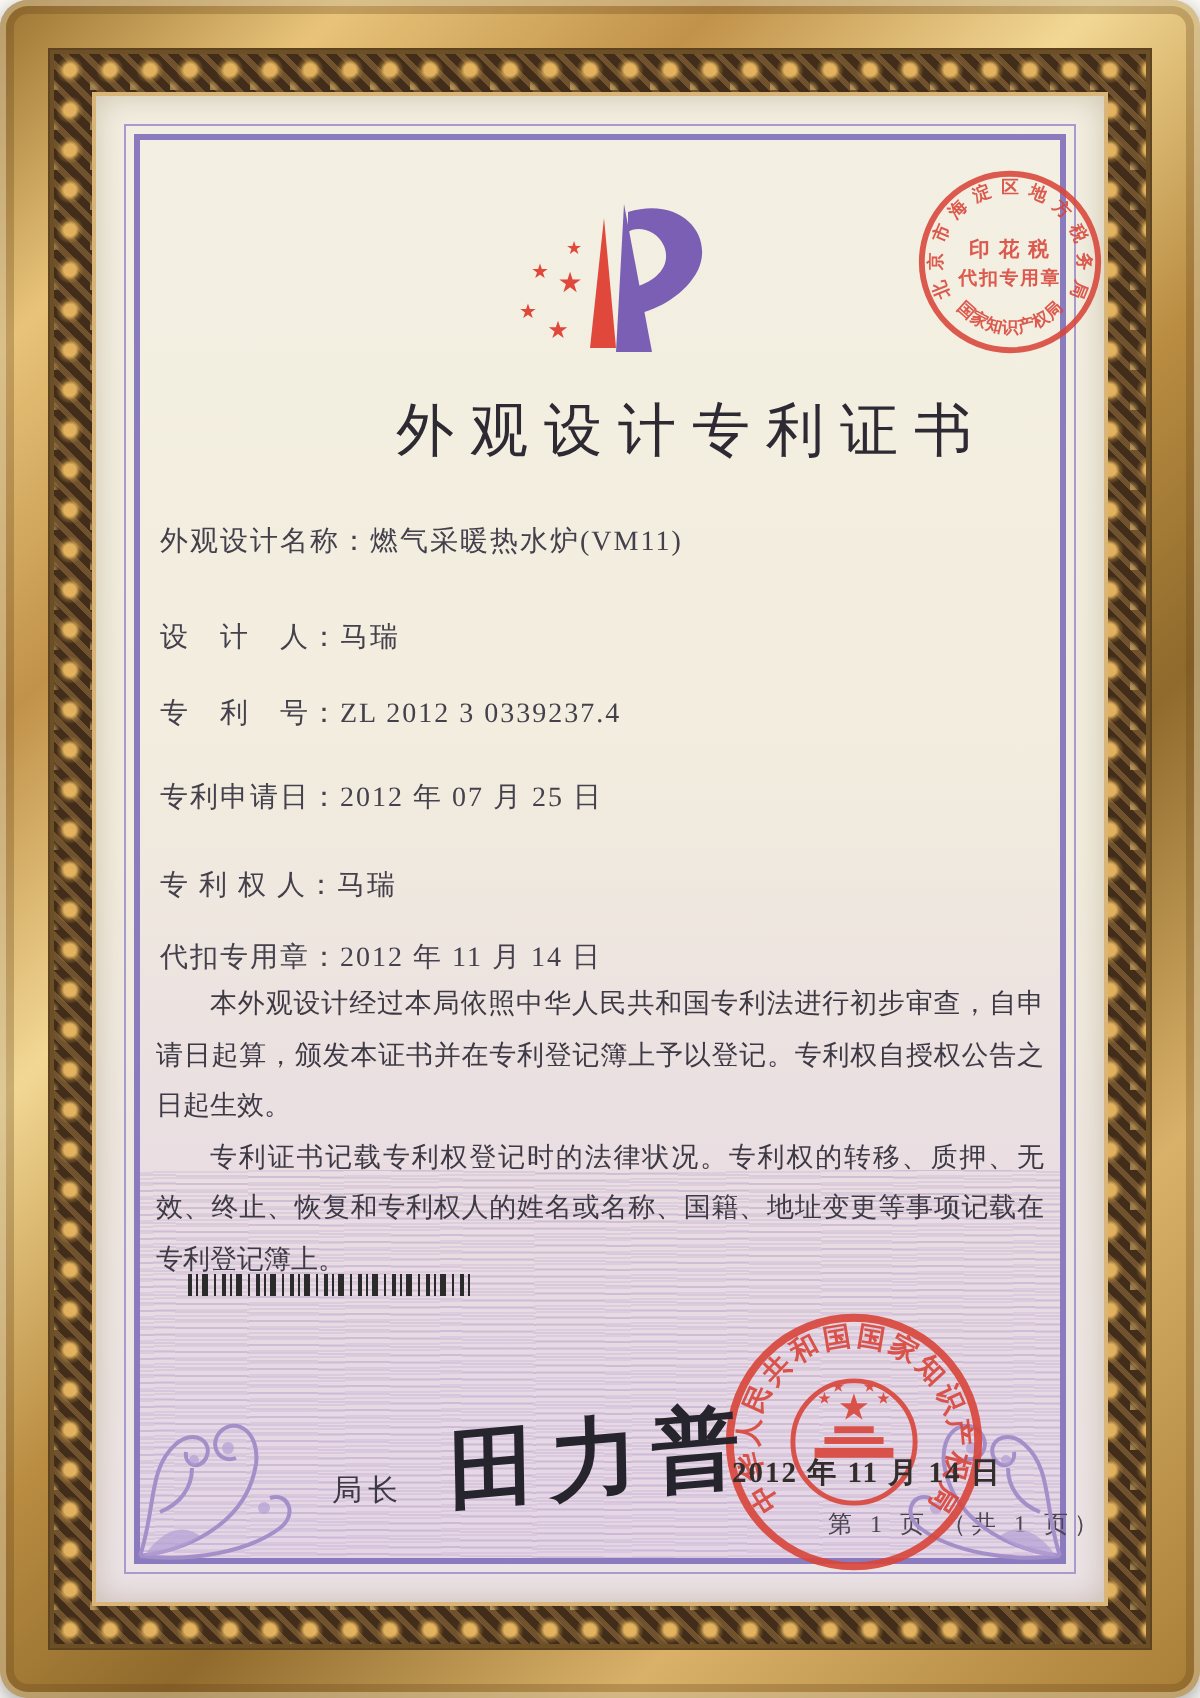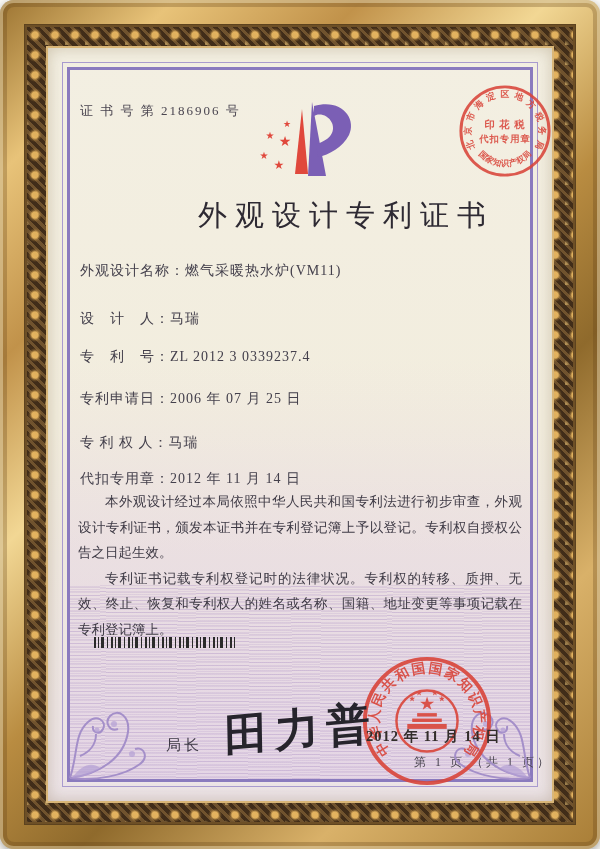--- a/index.html
+++ b/index.html
@@ -65,24 +65,20 @@
 <div class="photo">
   <div class="frame-outer"></div>
   <div class="frame-ornate"></div>
 
   <div class="paper">
     <div class="tint"></div>
     <div class="guilloche"></div>
     <div class="border-outer"></div>
     <div class="border-inner"></div>
 
-    <div class="cert-no">
-      <span>证 书 号</span>
-      <span>第 2186906 号</span>
-    </div>
 
     <svg class="logo" viewBox="0 0 104 92">
       <path d="M46,13 L39,78 L52,78 Z" fill="#e0483c"></path>
       <path d="M56,6 L52,80 L70,80 Z" fill="#7b5fb5"></path>
       <path d="M58,10 C85,2 101,22 93,39 C87,51 73,59 62,61 L60,48 C72,45 80,37 76,27 C72,18 62,17 58,20 Z" fill="#7b5fb5"></path>
       <text x="31" y="31" font-size="9" text-anchor="middle">★</text>
       <text x="14" y="43" font-size="10" text-anchor="middle">★</text>
       <text x="29" y="50" font-size="14" text-anchor="middle">★</text>
       <text x="8" y="63" font-size="10" text-anchor="middle">★</text>
       <text x="23" y="73" font-size="12" text-anchor="middle">★</text>
@@ -122,32 +118,32 @@
       <div class="field" style="top:214px">
         <span>外观设计名称：</span><span>燃气采暖热水炉(VM11)</span>
       </div>
       <div class="field" style="top:262px">
         <span>设　计　人：</span><span>马瑞</span>
       </div>
       <div class="field" style="top:300px">
         <span>专　利　号：</span><span>ZL 2012 3 0339237.4</span>
       </div>
       <div class="field" style="top:342px">
-        <span>专利申请日：</span><span>2006 年 07 月 25 日</span>
+        <span>专利申请日：</span><span>2012 年 07 月 25 日</span>
       </div>
       <div class="field" style="top:386px">
         <span>专 利 权 人：</span><span>马瑞</span>
       </div>
       <div class="field" style="top:422px">
         <span>代扣专用章：</span><span>2012 年 11 月 14 日</span>
       </div>
     </div>
 
     <div class="paras">
-      <p>本外观设计经过本局依照中华人民共和国专利法进行初步审查，外观设计专利证书，颁发本证书并在专利登记簿上予以登记。专利权自授权公告之日起生效。</p>
+      <p>本外观设计经过本局依照中华人民共和国专利法进行初步审查，自申请日起算，颁发本证书并在专利登记簿上予以登记。专利权自授权公告之日起生效。</p>
       <p>专利证书记载专利权登记时的法律状况。专利权的转移、质押、无效、终止、恢复和专利权人的姓名或名称、国籍、地址变更等事项记载在专利登记簿上。</p>
     </div>
 
     <div class="barcode"></div>
 
     <div class="sign-row">
       <span class="sign-label">局长</span>
       <span class="sign-name">田力普</span>
     </div>
 

